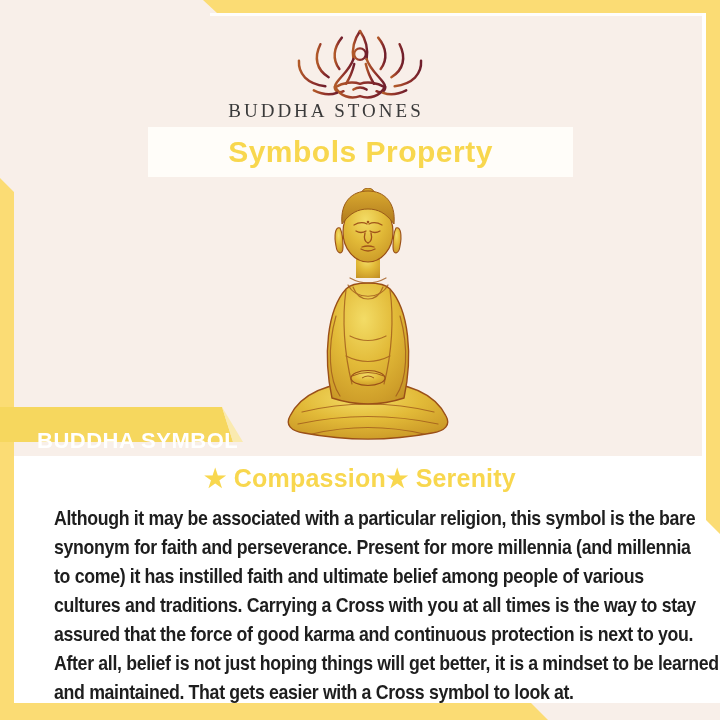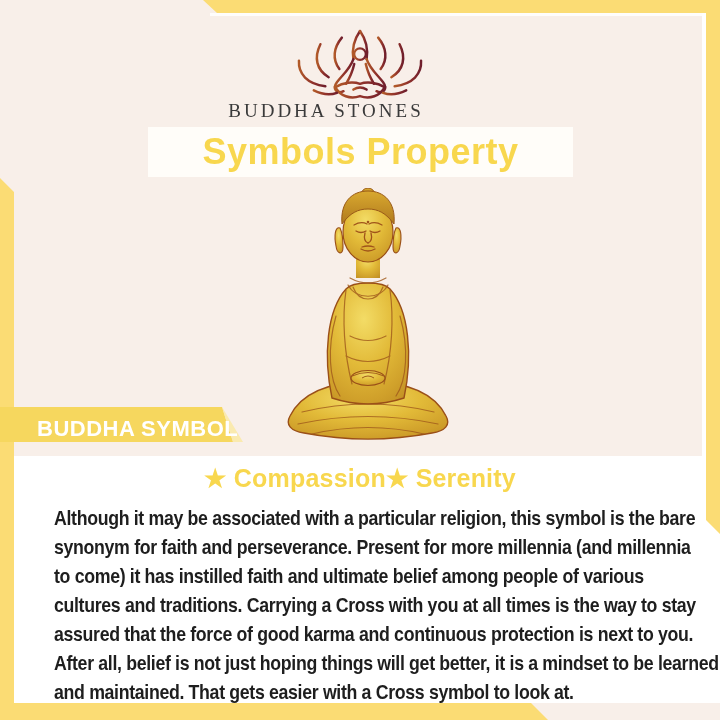--- a/index.html
+++ b/index.html
@@ -12,25 +12,25 @@
   .frame-svg{position:absolute;left:0;top:0;width:720px;height:720px;pointer-events:none;}
   .logo{position:absolute;left:294px;top:26px;width:132px;height:76px;}
   .brand{
     position:absolute;left:0;top:100px;width:652px;text-align:center;
     font-family:"Liberation Serif",serif;font-size:19px;color:#3a3a3a;letter-spacing:3px;
   }
   .banner{
     position:absolute;left:148px;top:127px;width:425px;height:50px;background:#fffdf9;
     display:flex;align-items:center;justify-content:center;
   }
-  .title{font-size:36px;font-weight:bold;color:#f8d74e;letter-spacing:0.5px;}
+  .title{font-size:30px;font-weight:bold;color:#f8d74e;letter-spacing:0.5px;}
   .buddha{position:absolute;left:282px;top:188px;width:172px;height:260px;}
   .ribbon{position:absolute;left:0;top:407px;width:248px;height:35px;}
   .ribbon-label{
-    position:absolute;left:37px;top:4px;height:48px;line-height:35px;
+    position:absolute;left:37px;top:16px;height:48px;line-height:35px;
     font-size:22px;font-weight:bold;color:#ffffff;letter-spacing:0.5px;white-space:nowrap;
   }
   .section-heading{
     position:absolute;left:0;top:464px;width:720px;text-align:center;
     font-size:25px;font-weight:bold;color:#f8d74e;letter-spacing:0.2px;
   }
   .body-text{position:absolute;left:26px;top:503px;width:672px;color:#1e1e1e;margin-left:28px;}
   .body-line{
     height:29px;line-height:29px;font-size:21px;font-weight:bold;letter-spacing:-0.4px;
     white-space:nowrap;transform:scaleX(0.845);transform-origin:0 50%;

